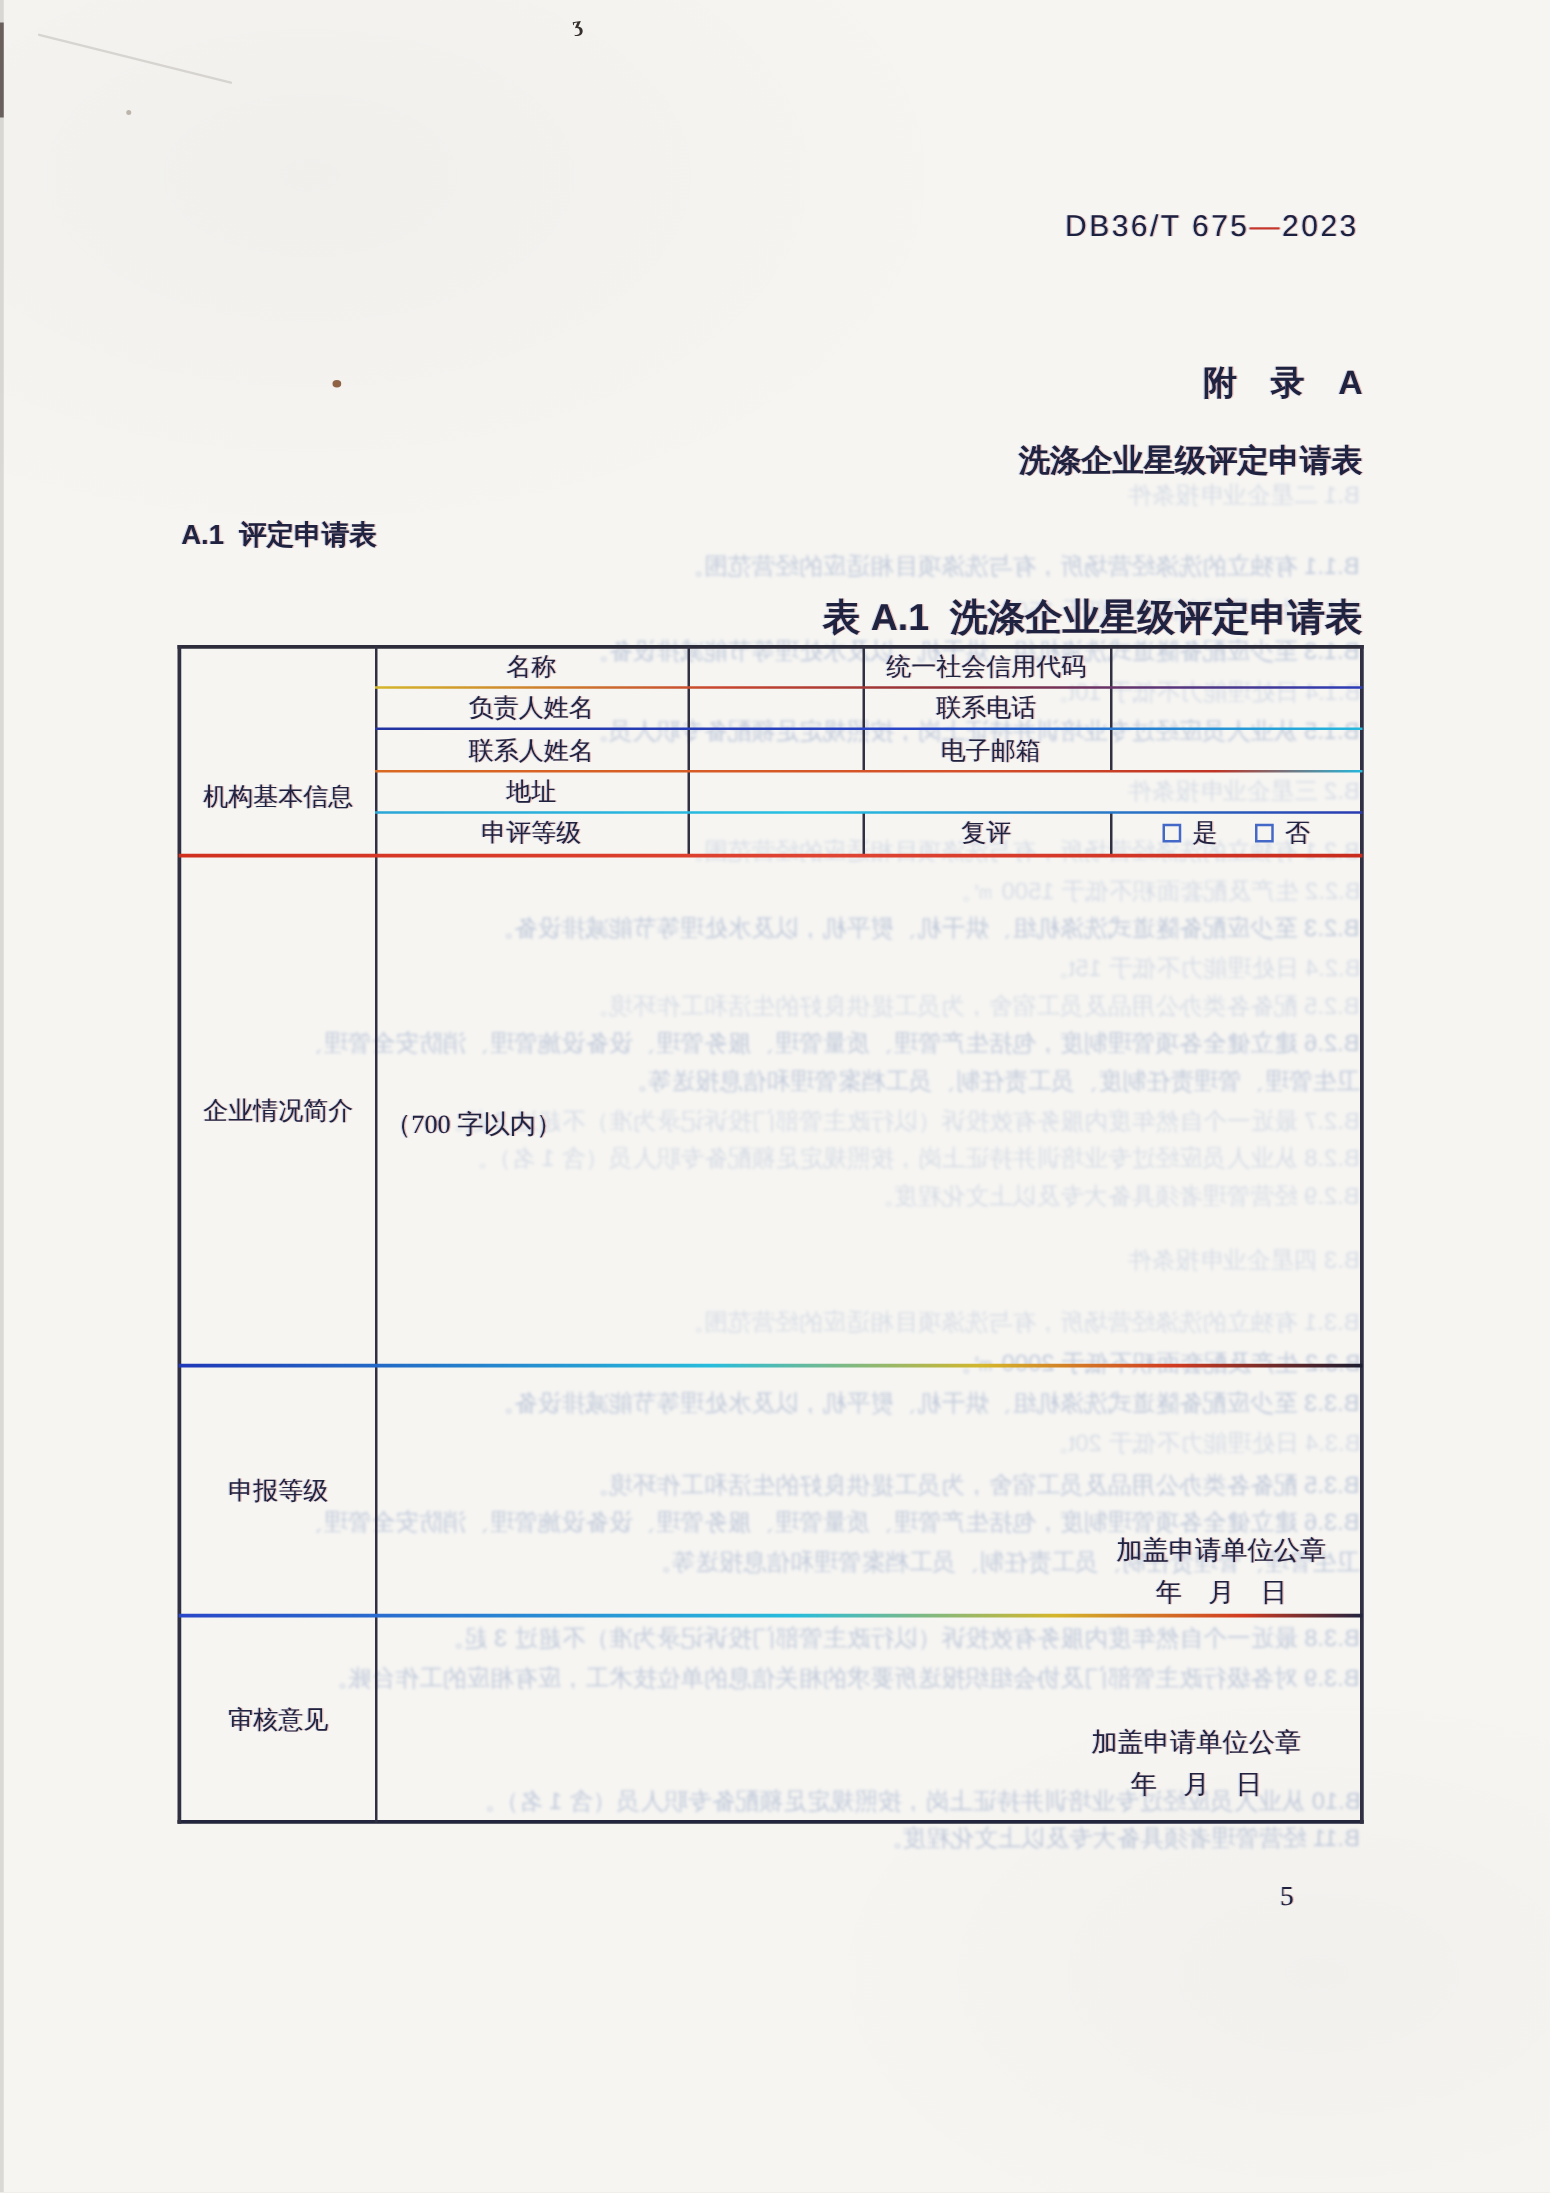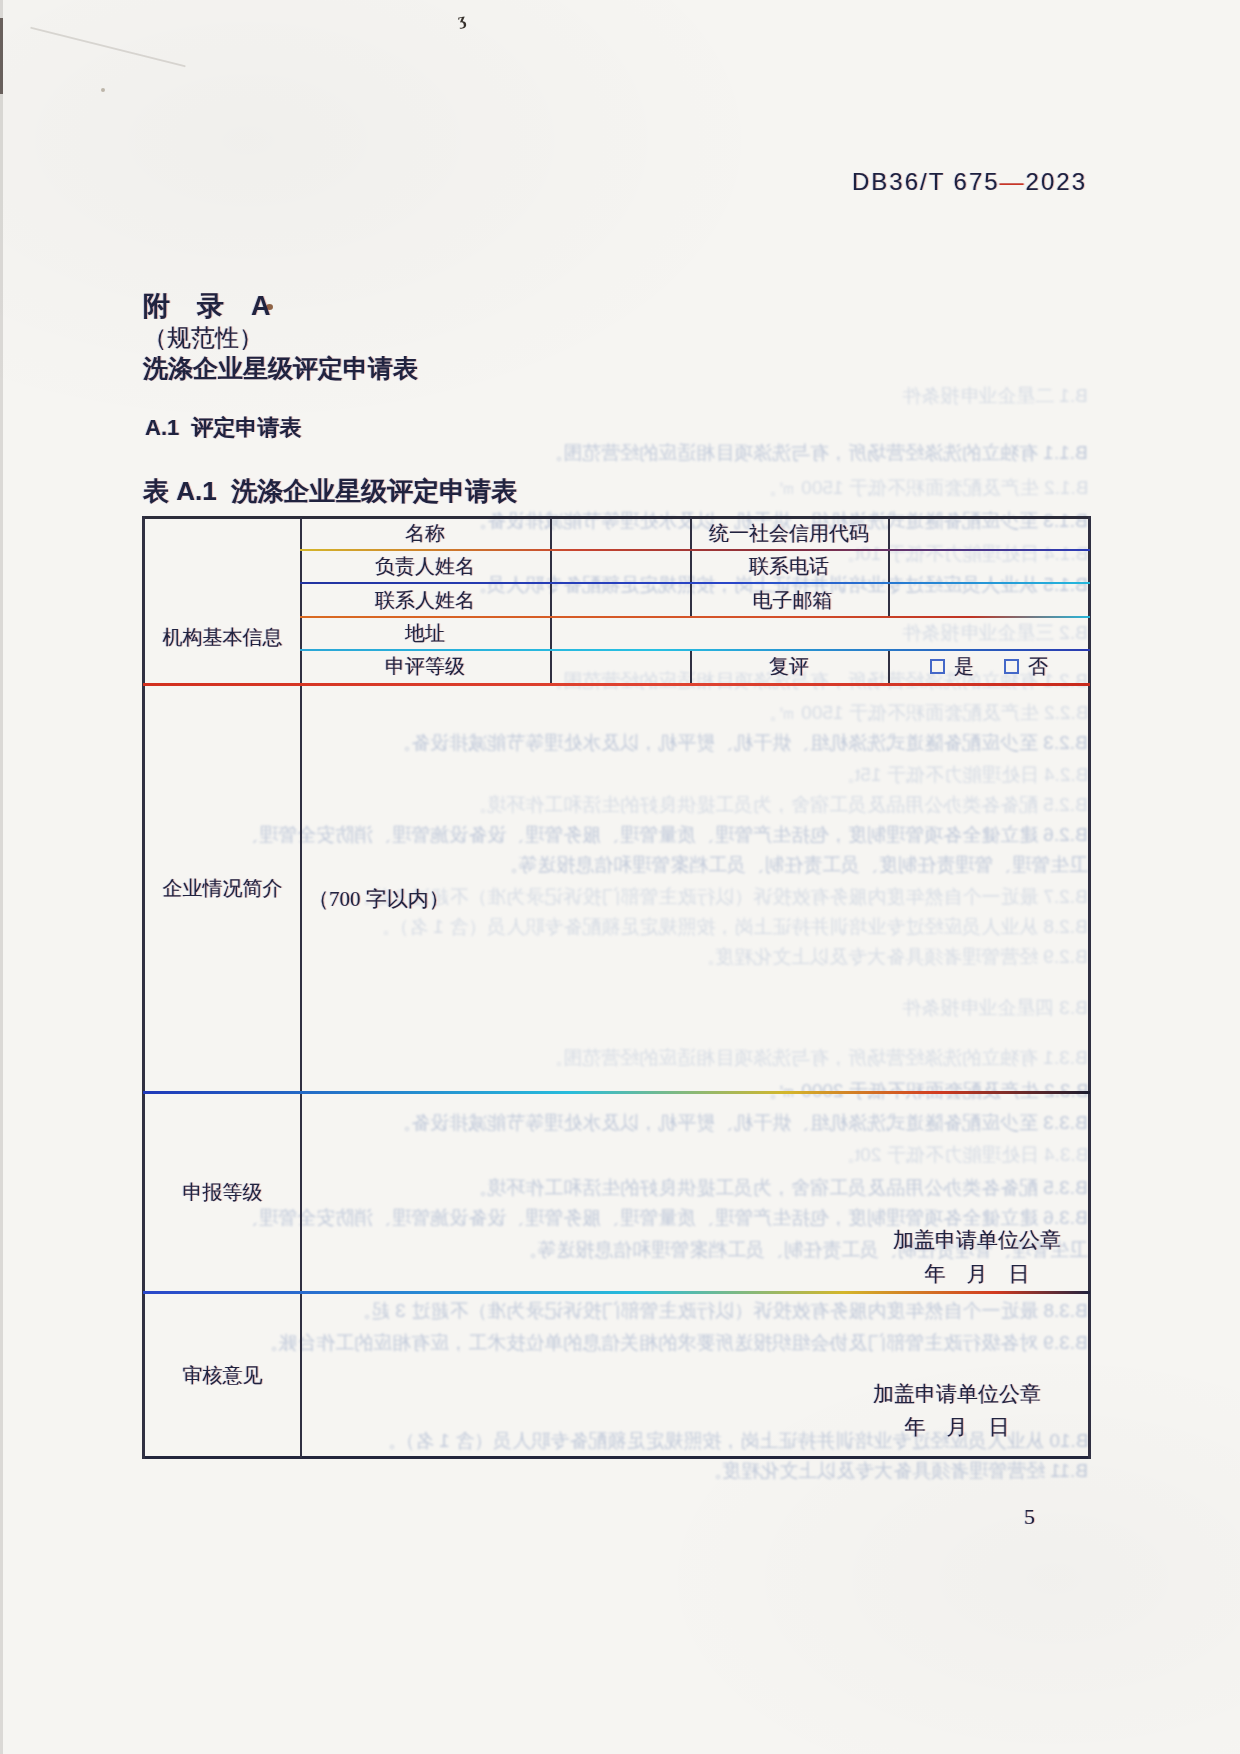--- a/index.html
+++ b/index.html
@@ -12,27 +12,27 @@
     overflow:hidden;
     font-family:"Liberation Serif","DejaVu Serif",serif;
     color:#20233f;
   }
   .fr{text-shadow:1px 0 rgba(201,53,38,.28), -1px 0 rgba(42,90,200,.20);}
   .abs{position:absolute;}
   
   .doc-code{position:absolute;right:153px;top:168px;font-size:24px;letter-spacing:2px;
     font-family:"Liberation Sans","DejaVu Sans",sans-serif;color:#1c2140;white-space:pre;}
   .doc-code .dash{color:#c93526;}
-  .title-c{position:absolute;left:143px;width:947px;text-align:left;white-space:pre;}
+  .title-c{position:absolute;left:143px;width:947px;text-align:right;white-space:pre;}
   .t1{top:288px;font-size:27px;font-weight:bold;font-family:"Liberation Sans","DejaVu Sans",sans-serif;}
   .t2{top:322px;font-size:24px;}
   .t3{top:352px;font-size:25px;font-weight:bold;font-family:"Liberation Sans","DejaVu Sans",sans-serif;}
   .sec{position:absolute;left:145px;top:413px;font-size:22px;font-weight:bold;white-space:pre;
     font-family:"Liberation Sans","DejaVu Sans",sans-serif;}
-  .cap{top:474px;font-size:26px;font-weight:bold;font-family:"Liberation Sans","DejaVu Sans",sans-serif;}
+  .cap{top:474px;font-size:30px;font-weight:bold;font-family:"Liberation Sans","DejaVu Sans",sans-serif;}
   
   .ln{position:absolute;}
   .h{height:2px;background:#2c2c3a;}
   .v{width:2px;background:#31314200;background:#303042;}
   
   .cell{position:absolute;display:flex;align-items:center;justify-content:center;
     font-size:20px;white-space:pre;}
   .stamp-block{position:absolute;width:310px;text-align:center;font-size:21px;white-space:pre;}
   .cbx{display:inline-block;width:15px;height:15px;border:2px solid #4468c8;
     vertical-align:-2px;margin-right:9px;box-sizing:border-box;}
@@ -95,21 +95,20 @@
   <div class="edge-strip"></div>
   <div class="edge-dark"></div>
   <div class="crease"></div>
   <div class="mark-top">ʒ</div>
   <div class="speck1"></div>
   <div class="speck2"></div>
 
   <div class="doc-code fr"><span>DB36/T 675</span><span class="dash">—</span><span>2023</span></div>
 
   <div class="title-c t1 fr">附　录　A</div>
-  <div class="title-c t2 fr">（规范性）</div>
   <div class="title-c t3 fr">洗涤企业星级评定申请表</div>
   <div class="sec fr">A.1  评定申请表</div>
   <div class="title-c cap fr">表 A.1  洗涤企业星级评定申请表</div>
 
   <div>
 
     <div class="ln h" style="left:142px;top:516px;width:949px;height:3px;"></div>
     <div class="ln h" style="left:142px;top:1456px;width:949px;height:3px;background:#23263c;"></div>
     <div class="ln v" style="left:142px;top:516px;height:943px;width:3px;"></div>
     <div class="ln v" style="left:1088px;top:516px;height:943px;width:3px;"></div>

